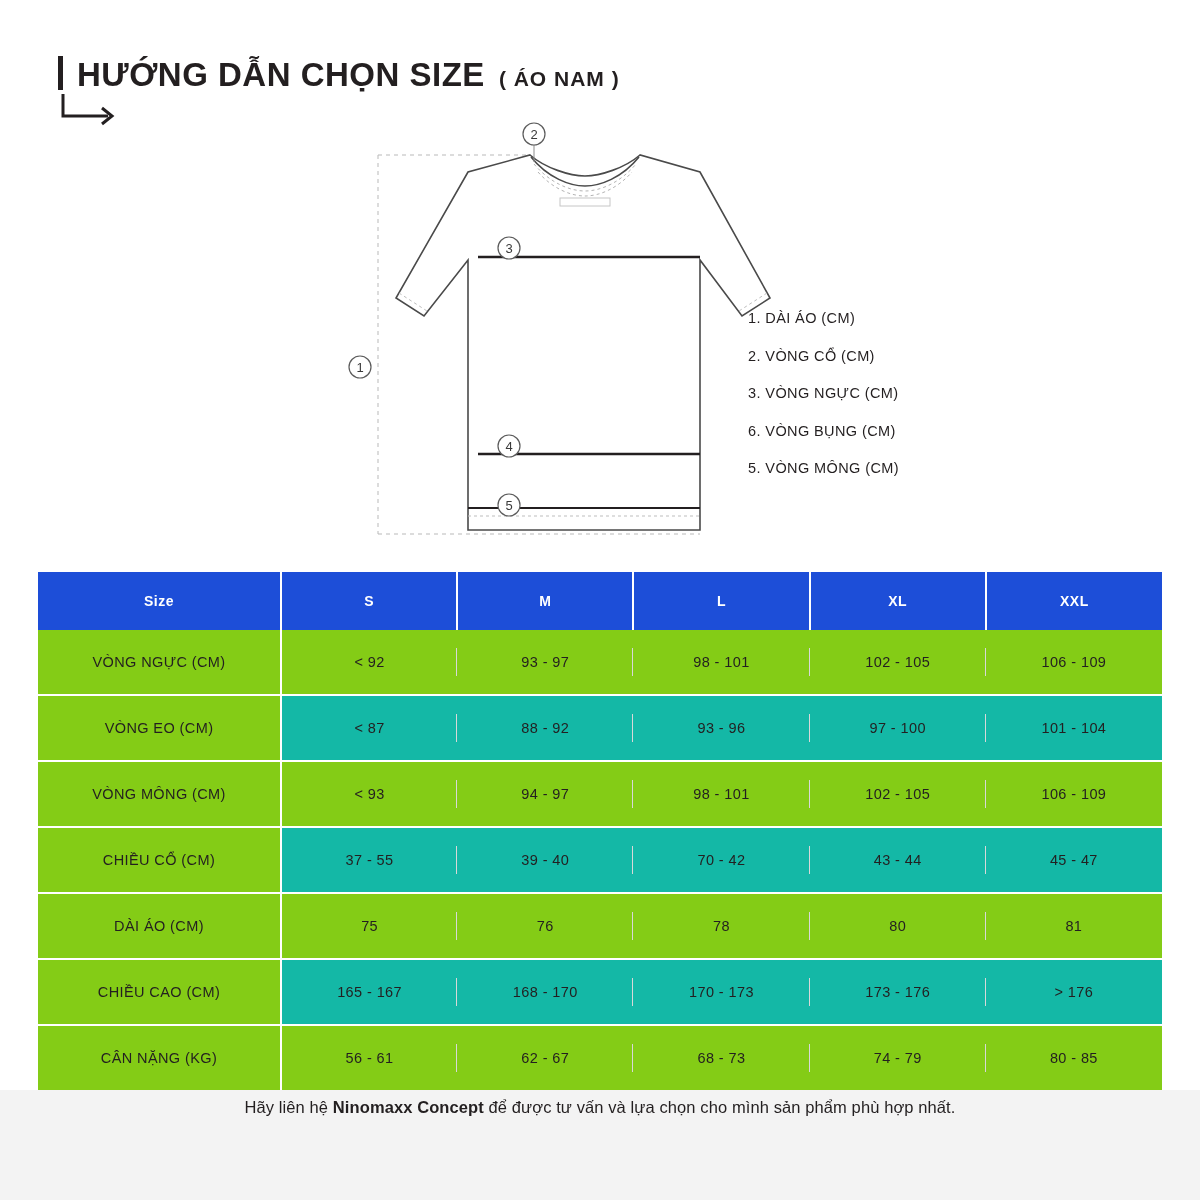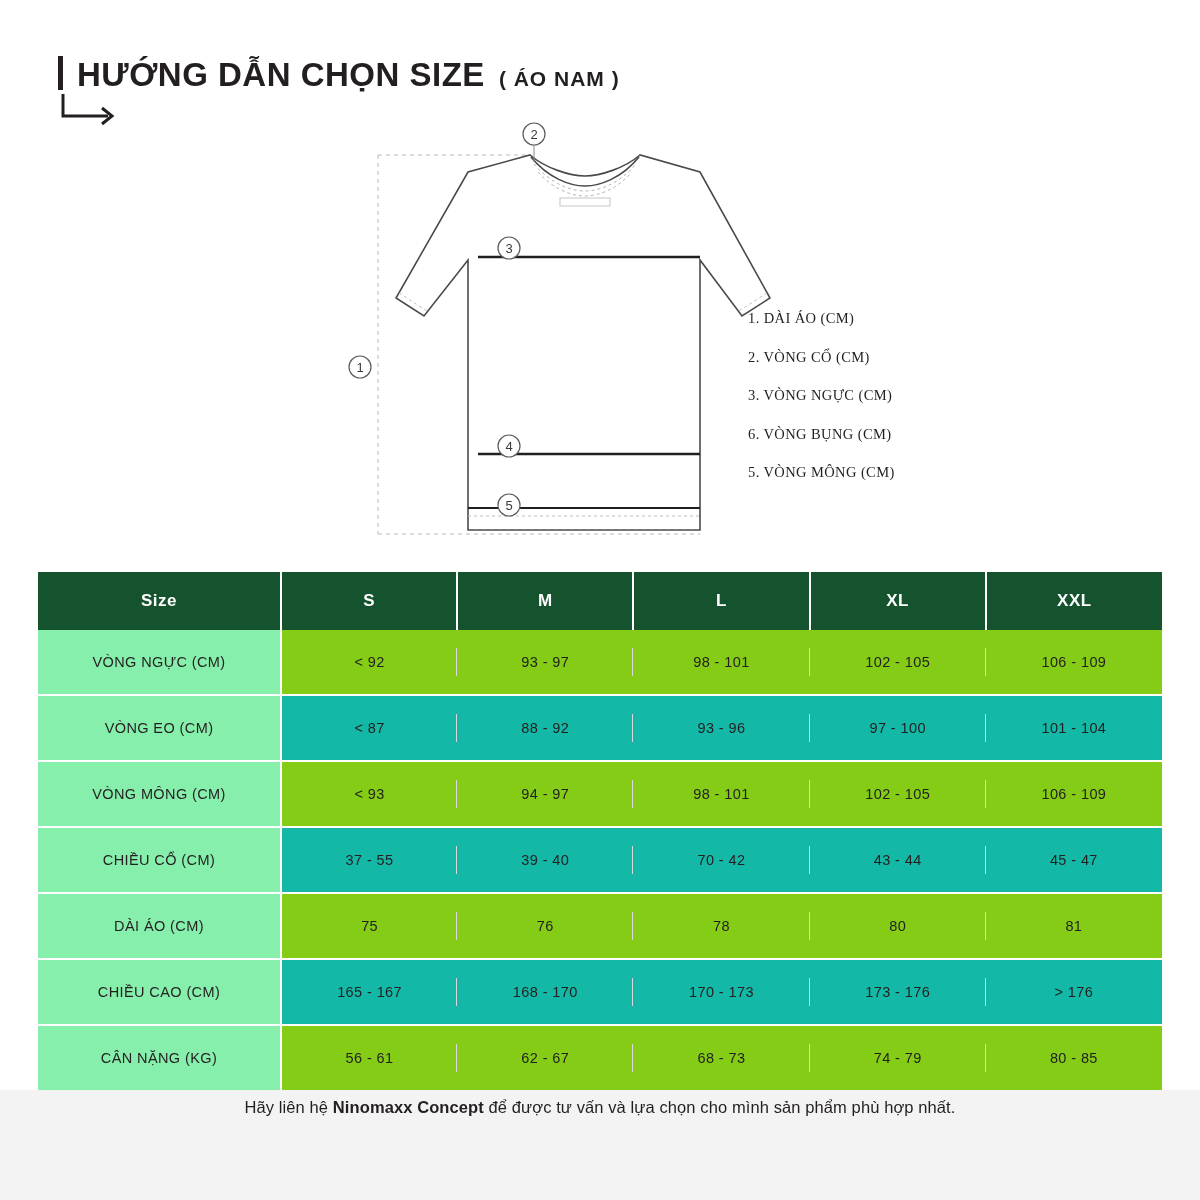--- a/index.html
+++ b/index.html
@@ -77,56 +77,55 @@
     left: 748px;
     top: 190px;
     width: 300px;
   }
   .legend-item {
     font-size: 14.5px;
     color: #231f20;
     letter-spacing: 0.4px;
     margin-bottom: 21.5px;
     white-space: nowrap;
-    font-family: Liberation Serif, serif;
   }
 
   
   .table-wrap {
     position: absolute;
     left: 38px;
     top: 572px;
     width: 1124px;
   }
   table.size-table {
     border-collapse: collapse;
     width: 1124px;
     table-layout: fixed;
   }
   table.size-table th {
-    background: #14532d;
+    background: #1d4ed8;
     color: #ffffff;
-    font-size: 17px;
+    font-size: 14px;
     font-weight: bold;
     height: 56px;
     letter-spacing: 0.5px;
     border-right: 2px solid #ffffff;
   }
   table.size-table th:last-child { border-right: none; }
   table.size-table th.first-col { width: 240px; }
 
   table.size-table td {
     height: 62px;
     text-align: center;
     font-size: 14.5px;
     color: #231f20;
     letter-spacing: 0.4px;
   }
   table.size-table td.label-col {
-    background: #86efac;
+    background: #84cc16;
     font-size: 14.5px;
     border-bottom: 2px solid #ffffff;
     border-right: 2px solid #ffffff;
   }
   table.size-table tr.alt td.val-col {
     background: #14b8a6;
   }
   table.size-table td.val-col {
     background: #84cc16;
     border-bottom: 2px solid #ffffff;

